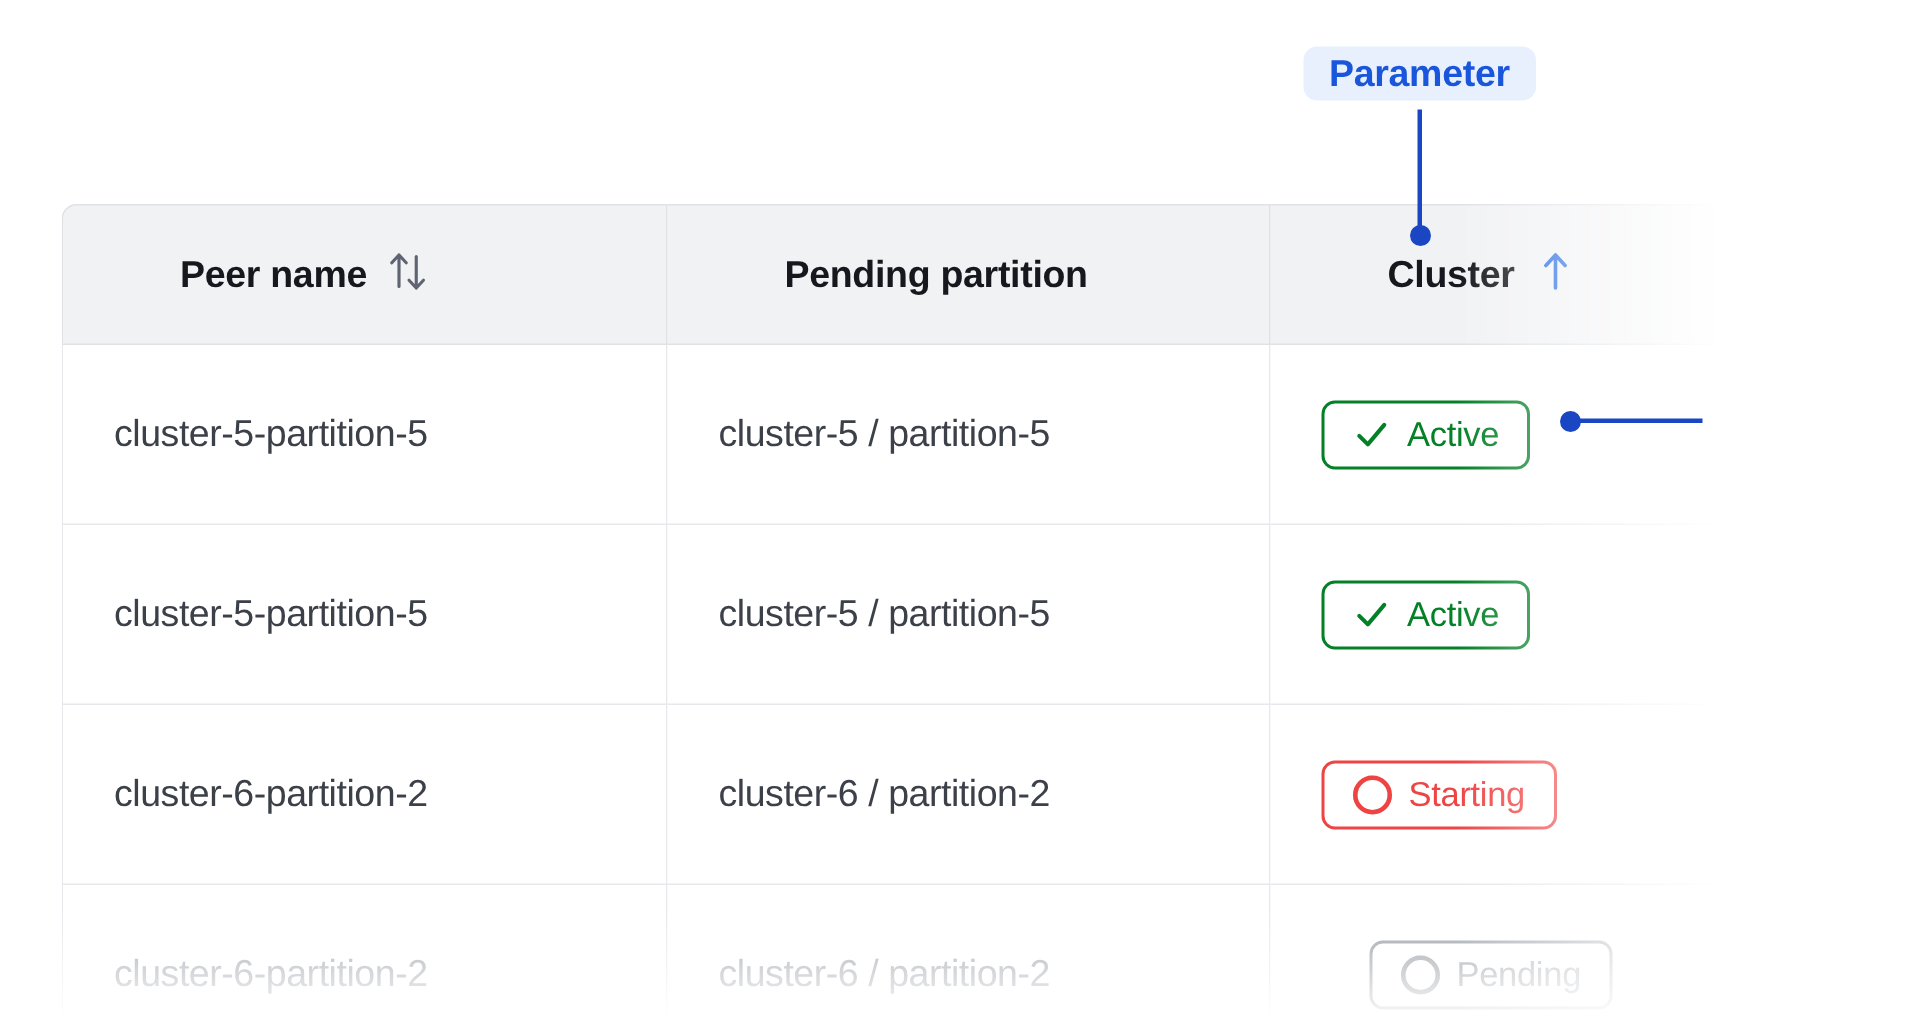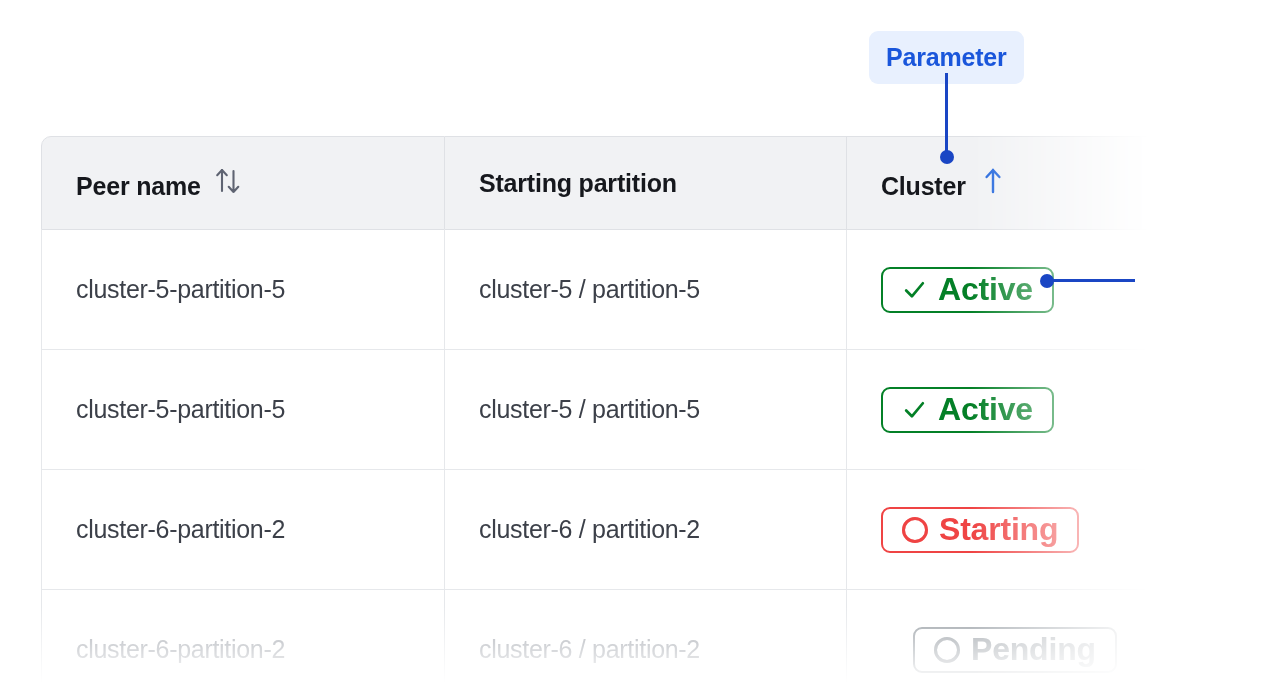--- a/index.html
+++ b/index.html
@@ -56,21 +56,21 @@
     border-top: 1px solid #dfe1e5;
     border-bottom: 1px solid #dfe1e5;
     border-right: 1px solid #dfe1e5;
     vertical-align: middle;
   }
   .tbl thead th:first-child {
     border-left: 1px solid #dfe1e5;
     border-top-left-radius: 10px;
   }
 
-  .th-inner { display: flex; align-items: flex-end; gap: 14px; }
+  .th-inner { display: flex; align-items: center; gap: 14px; margin-left: 44px; }
 
   .tbl tbody td {
     height: 120px;
     padding: 0 0 0 34px;
     font-size: 25px;
     color: #3c4049;
     letter-spacing: -0.3px;
     border-bottom: 1px solid #e6e8eb;
     border-right: 1px solid #e6e8eb;
     vertical-align: middle;
@@ -82,22 +82,22 @@
 
   
   .badge {
     display: inline-flex;
     align-items: center;
     gap: 11px;
     height: 46px;
     padding: 0 19px;
     border-radius: 9px;
     border: 2px solid currentColor;
-    font-size: 32px;
-    font-weight: bold;
+    font-size: 23px;
+    font-weight: normal;
     letter-spacing: -0.2px;
     background: #ffffff;
     white-space: nowrap;
   }
   .badge.active   { color: #048027; }
   .badge.starting { color: #ef4444; }
   .badge.pending  { color: #9aa0a6; margin-left: 32px; }
   .badge .label { color: currentColor; }
 
   .check-ico { width: 25px; height: 25px; display: block; }
@@ -118,21 +118,21 @@
     opacity: 0.33;
     clip-path: polygon(0 0, 50% 0, 50% 50%, 100% 50%, 100% 100%, 0 100%);
   }
 
   
   .anno-badge {
     position: absolute;
     display: inline-flex;
     align-items: center;
     justify-content: center;
-    height: 53px;
+    height: 36px;
     padding: 0 17px;
     border-radius: 9px;
     background: #e8f0fe;
     color: #1a56db;
     font-size: 25px;
     font-weight: bold;
     letter-spacing: -0.2px;
     white-space: nowrap;
   }
   #anno-parameter { left: 869px; top: 31px; }
@@ -182,21 +182,21 @@
                 <svg width="27" height="30" viewBox="0 0 27 30" fill="none">
                   <path d="M7 26 V5 M7 5 L2.2 10.2 M7 5 L11.8 10.2" stroke="#5f6472" stroke-width="2.1" stroke-linecap="round" stroke-linejoin="round"></path>
                   <path d="M18.5 6 V27 M18.5 27 L13.7 21.8 M18.5 27 L23.3 21.8" stroke="#5f6472" stroke-width="2.1" stroke-linecap="round" stroke-linejoin="round"></path>
                 </svg>
               </span>
             </div>
           </th>
 
           <th>
             <div class="th-inner">
-              <span>Starting partition</span>
+              <span>Pending partition</span>
             </div>
           </th>
 
           <th>
             <div class="th-inner">
               <span>Cluster</span>
               <span>
                 <svg width="26" height="30" viewBox="0 0 26 30" fill="none">
                   <path d="M13 27 V5 M13 5 L6.6 12 M13 5 L19.4 12" stroke="#2266dd" stroke-width="2.4" stroke-linecap="round" stroke-linejoin="round"></path>
                 </svg>

